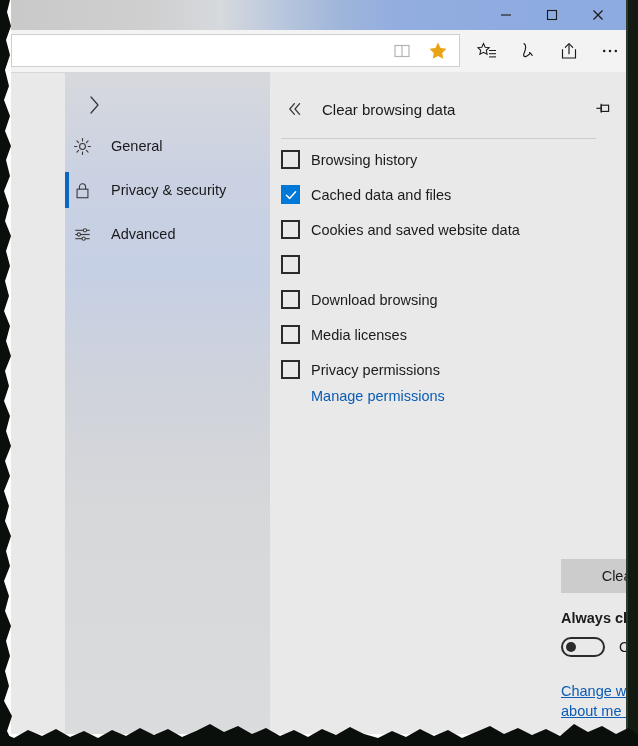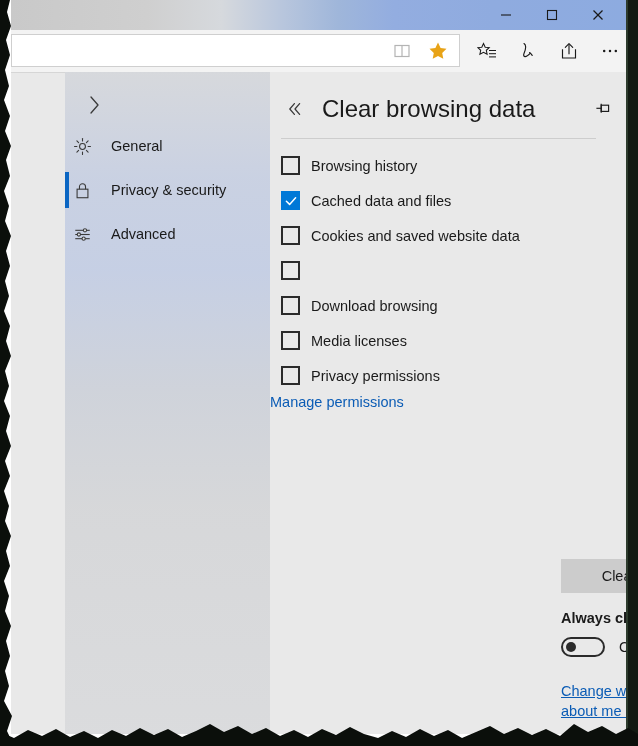--- a/index.html
+++ b/index.html
@@ -279,41 +279,41 @@
     width: 359px; height: 46px;
     display: flex;
     align-items: center;
   }
   .sp-back {
     width: 38px; height: 38px;
     margin-left: 6px;
     display: flex; align-items: center; justify-content: center;
   }
   .sp-title {
-    font-size: 24px;
+    font-size: 15px;
     color: #1a1a1a;
     margin-left: 8px;
     white-space: nowrap;
   }
   .sp-pin {
     position: absolute;
     right: 10px; top: 8px;
     width: 32px; height: 32px;
     display: flex; align-items: center; justify-content: center;
   }
   .sp-divider {
     position: absolute;
     left: 11px; top: 66px;
     width: 315px; height: 1px;
     background: #cdcdcd;
   }
 
   .cb-list {
     position: absolute;
-    left: 0; top: 76px;
+    left: 0; top: 70px;
     width: 359px;
   }
   .cb-row {
     display: flex;
     align-items: center;
     height: 35px;
     padding-left: 11px;
   }
   .cb-box {
     width: 19px; height: 19px;
@@ -330,20 +330,21 @@
     border-color: #0078d7;
   }
   .cb-label {
     font-size: 14.5px;
     color: #1a1a1a;
     margin-left: 11px;
     white-space: nowrap;
   }
 
   .manage-link-row {
+    padding-left: 41px;
     margin-top: -4px;
     height: 26px;
     display: flex;
     align-items: center;
   }
   a.link {
     font-size: 14.5px;
     color: #0b5cb5;
     text-decoration: none;
     cursor: pointer;

